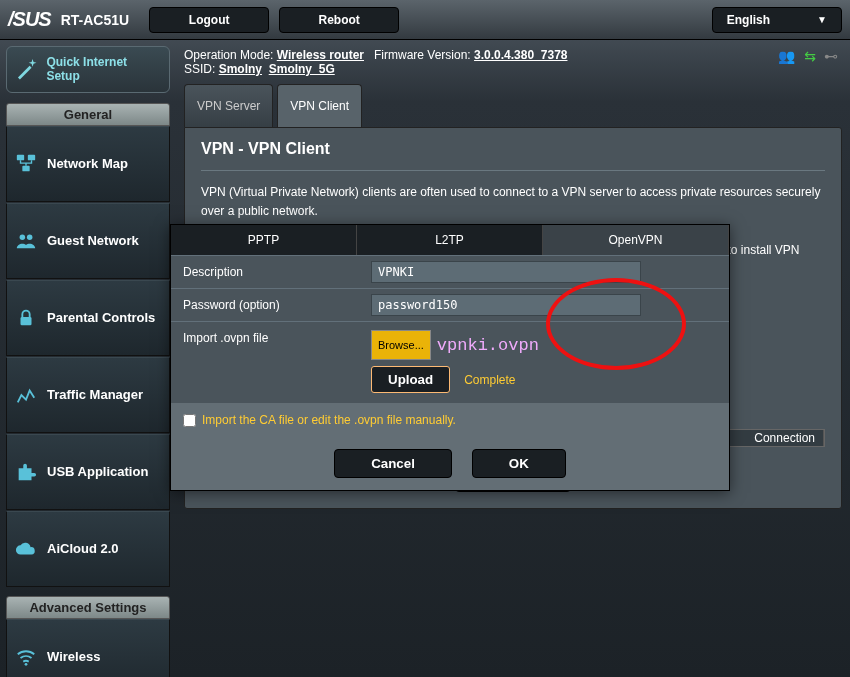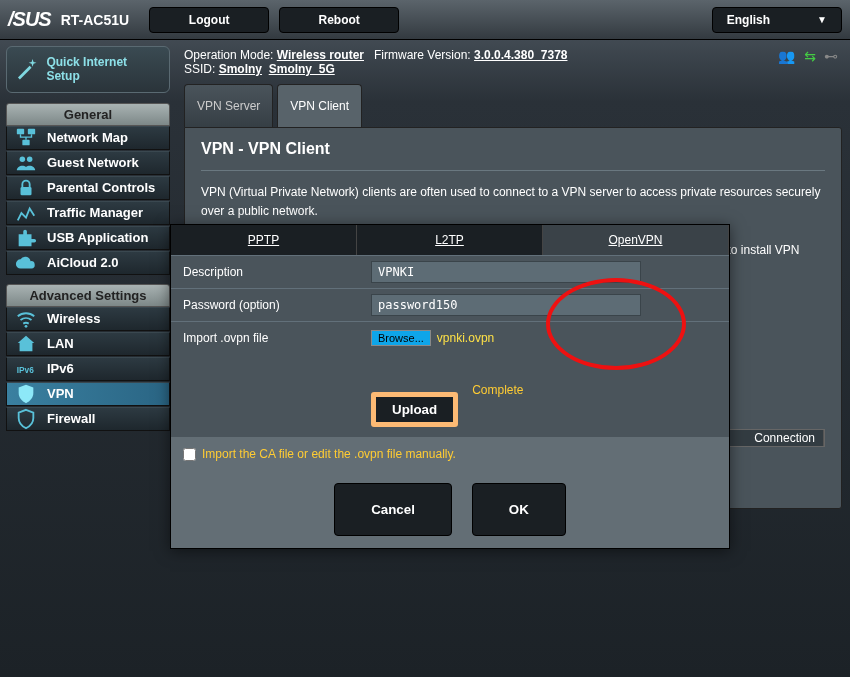--- a/index.html
+++ b/index.html
@@ -13,21 +13,21 @@
 .langbtn { background: #1a1f23; color: #fff; border: 1px solid #000; border-radius: 4px; padding: 5px 14px; font-size: 12px; font-weight: bold; cursor: pointer; display: flex; align-items: center; gap: 23px; }
 .chev { margin-left: 24px; font-size: 10px; }
 
 .container { display: flex; }
 
 .sidebar { width: 176px; padding: 6px; }
 .qis { background: linear-gradient(to bottom, #3a4a52, #2a343a); border: 1px solid #5a6a72; border-radius: 6px; padding: 8px; display: flex; align-items: center; margin-bottom: 10px; cursor: pointer; }
 .qis-icon { width: 24px; height: 24px; margin-right: 8px; }
 .qis-text { color: #8de0e8; font-weight: bold; font-size: 12px; line-height: 1.2; }
 .section-h { background: linear-gradient(to bottom, #a9b3b3, #7d8888); color: #222; text-align: center; font-weight: bold; font-size: 13px; padding: 3px; border-radius: 3px 3px 0 0; border: 1px solid #555; }
-.menu-item { background: linear-gradient(to bottom, #2d3a42, #1e272d); border: 1px solid #111; border-top: 1px solid #3a4850; padding: 0 8px; display: flex; align-items: center; cursor: pointer; margin-bottom: 1px; }
+.menu-item { background: linear-gradient(to bottom, #2d3a42, #1e272d); border: 1px solid #111; border-top: 1px solid #3a4850; padding: 26px 8px; display: flex; align-items: center; cursor: pointer; margin-bottom: 1px; }
 .menu-item.active { background: linear-gradient(to right, #3a80a0, #2a6584); }
 .menu-icon { width: 22px; height: 22px; margin-right: 10px; display: flex; align-items: center; justify-content: center; }
 .menu-icon svg { width: 22px; height: 22px; }
 .menu-label { font-size: 13px; font-weight: bold; }
 
 .main { flex: 1; padding: 8px 8px 0 8px; position: relative; }
 .infobar { font-size: 12px; margin-bottom: 8px; }
 .infobar a { color: #fff; text-decoration: underline; font-weight: bold; }
 .status-icons { position: absolute; right: 12px; top: 8px; display: flex; gap: 8px; }
 .status-icons span { font-size: 14px; }
@@ -39,36 +39,36 @@
 .hr { height: 1px; background: #6a7880; margin: 8px 0 12px; }
 .panel-text { font-size: 12px; line-height: 1.6; }
 .profile-list { margin-top: 10px; border: 1px solid #666; }
 .pl-head { display: grid; grid-template-columns: 2fr 2fr 1fr 1.2fr 1.5fr; background: #333c42; }
 .pl-head div { padding: 1px 8px; border-right: 1px solid #555; text-align: right; font-size: 12px; }
 .addbtn { display: block; margin: 16px auto 4px; background: #1a1f23; color: #fff; border: 1px solid #000; border-radius: 4px; padding: 6px 22px; font-weight: bold; cursor: pointer; }
 
 
 .modal { position: absolute; left: 170px; top: 224px; width: 560px; background: #636e75; border: 1px solid #000; box-shadow: 0 2px 14px rgba(0,0,0,0.5); z-index: 10; }
 .m-tabs { display: flex; background: #1a1f23; }
-.m-tab { flex: 1; text-align: center; padding: 8px; cursor: pointer; color: #fff; border-right: 1px solid #444; font-size: 12px; text-decoration: underline; }
+.m-tab { flex: 1; text-align: center; padding: 8px; cursor: pointer; color: #fff; border-right: 1px solid #444; font-size: 12px; }
 .m-tab.active { background: #3a4248; padding-left: 8px; }
 .m-body { padding: 0; }
 .m-row { display: flex; background: #4a545b; border-top: 1px solid #62707a; }
 .m-label { width: 200px; padding: 9px 12px; font-size: 12px; }
 .m-field { flex: 1; padding: 5px 8px 5px 0; }
 .m-input { width: 270px; background: #5d6c75; border: 1px solid #3a444a; color: #fff; padding: 3px 6px; font-family: monospace; font-size: 12px; }
 .m-row-file .m-field { display: flex; flex-direction: column; gap: 6px; padding-top: 8px; padding-bottom: 10px; }
 .file-line { display: flex; align-items: center; gap: 6px; }
-.browse-btn { background: #0ea5e9; color: #000; border: 1px solid #888; padding: 1px 6px; font-size: 11px; cursor: pointer; }
-.file-name { color: #fde047; font-size: 12px; }
-.upload-btn { background: #1a1f23; color: #fff; border: 5px solid #fdba74; border-radius: 3px; padding: 5px 16px; font-weight: bold; cursor: pointer; margin-top: 40px; }
+.browse-btn { background: #eab308; color: #000; border: 1px solid #888; padding: 8px 6px; font-size: 11px; cursor: pointer; }
+.file-name { color: #f0abfc; font-size: 17px; font-family: Liberation Mono, monospace; }
+.upload-btn { background: #1a1f23; color: #fff; border: 1px solid #fdba74; border-radius: 3px; padding: 5px 16px; font-weight: bold; cursor: pointer; }
 .up-status { color: #ffcc33; font-size: 12px; margin-left: 8px; }
 .m-check { padding: 10px 12px; background: #636e75; display: flex; align-items: center; gap: 6px; color: #ffcc33; font-size: 12px; }
 .m-buttons { display: flex; justify-content: center; gap: 20px; padding: 12px; background: #636e75; }
-.m-btn { background: #1a1f23; color: #fff; border: 1px solid #000; border-radius: 4px; padding: 18px 36px; font-weight: bold; cursor: pointer; }
+.m-btn { background: #1a1f23; color: #fff; border: 1px solid #000; border-radius: 4px; padding: 6px 36px; font-weight: bold; cursor: pointer; }
 
 .red-circle { position: absolute; left: 546px; top: 278px; width: 140px; height: 92px; border: 4px solid #e11; border-radius: 50%; z-index: 20; pointer-events: none; }
 </style>
 </head>
 <body>
 
 <div class="topbar">
   <span class="logo">/SUS</span>
   <span class="model">RT-AC51U</span>
   <button class="topbtn">Logout</button>

